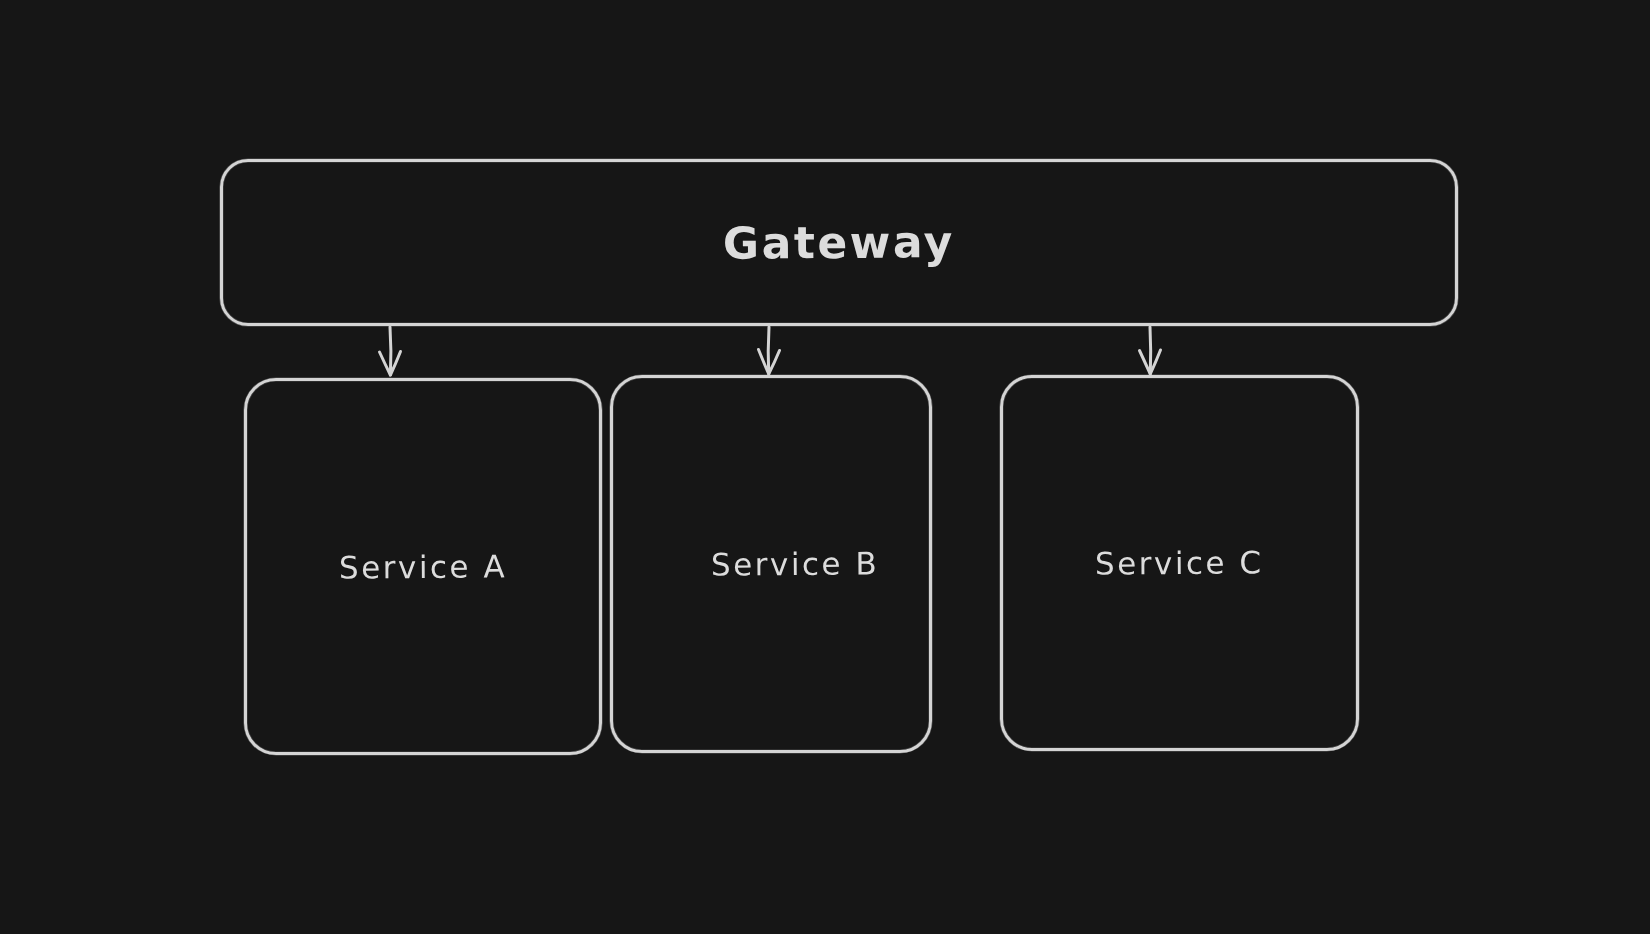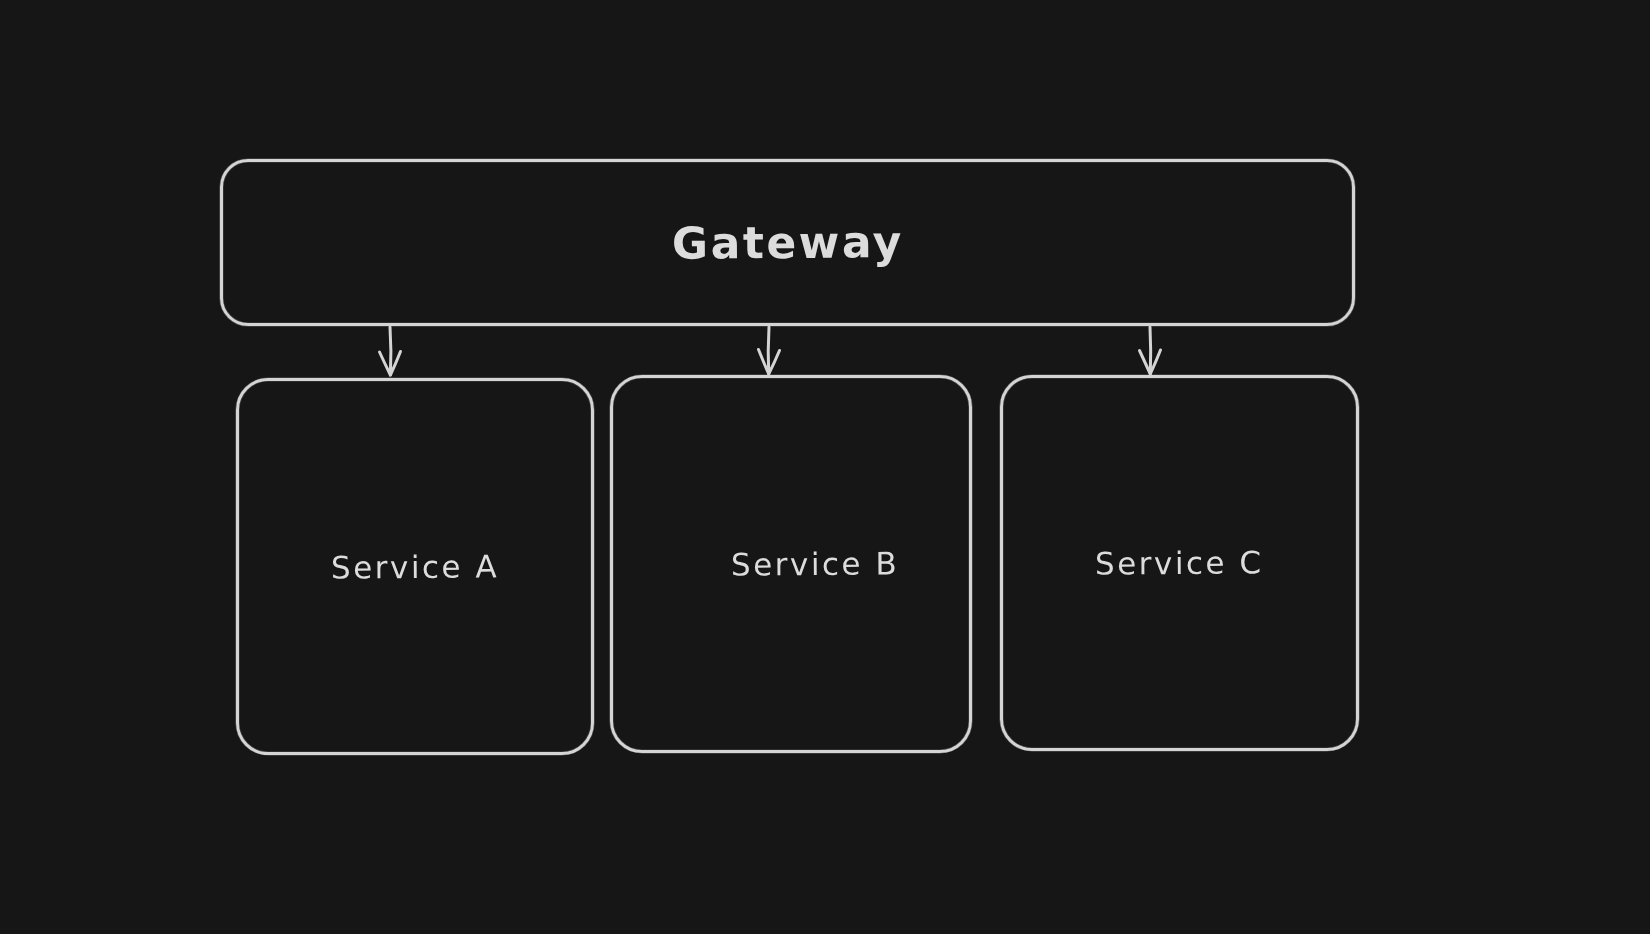--- a/index.html
+++ b/index.html
@@ -29,38 +29,38 @@
   }
   .node-label {
     color: #dcdcdc;
     letter-spacing: 2.5px;
     white-space: nowrap;
     transform: rotate(-0.4deg);
   }
   #gateway-node {
     left: 220px;
     top: 159px;
-    width: 1135px;
+    width: 1238px;
     height: 167px;
     border-radius: 28px;
   }
   #gateway-node .node-label {
     font-size: 44px;
     font-weight: 700;
   }
   #service-a-node {
-    left: 236px;
+    left: 244px;
     top: 378px;
     width: 358px;
     height: 377px;
   }
   #service-b-node {
     left: 610px;
     top: 375px;
-    width: 362px;
+    width: 322px;
     height: 378px;
     padding-left: 48px;
   }
   #service-c-node {
     left: 1000px;
     top: 375px;
     width: 359px;
     height: 376px;
     align-items: center;
   }

